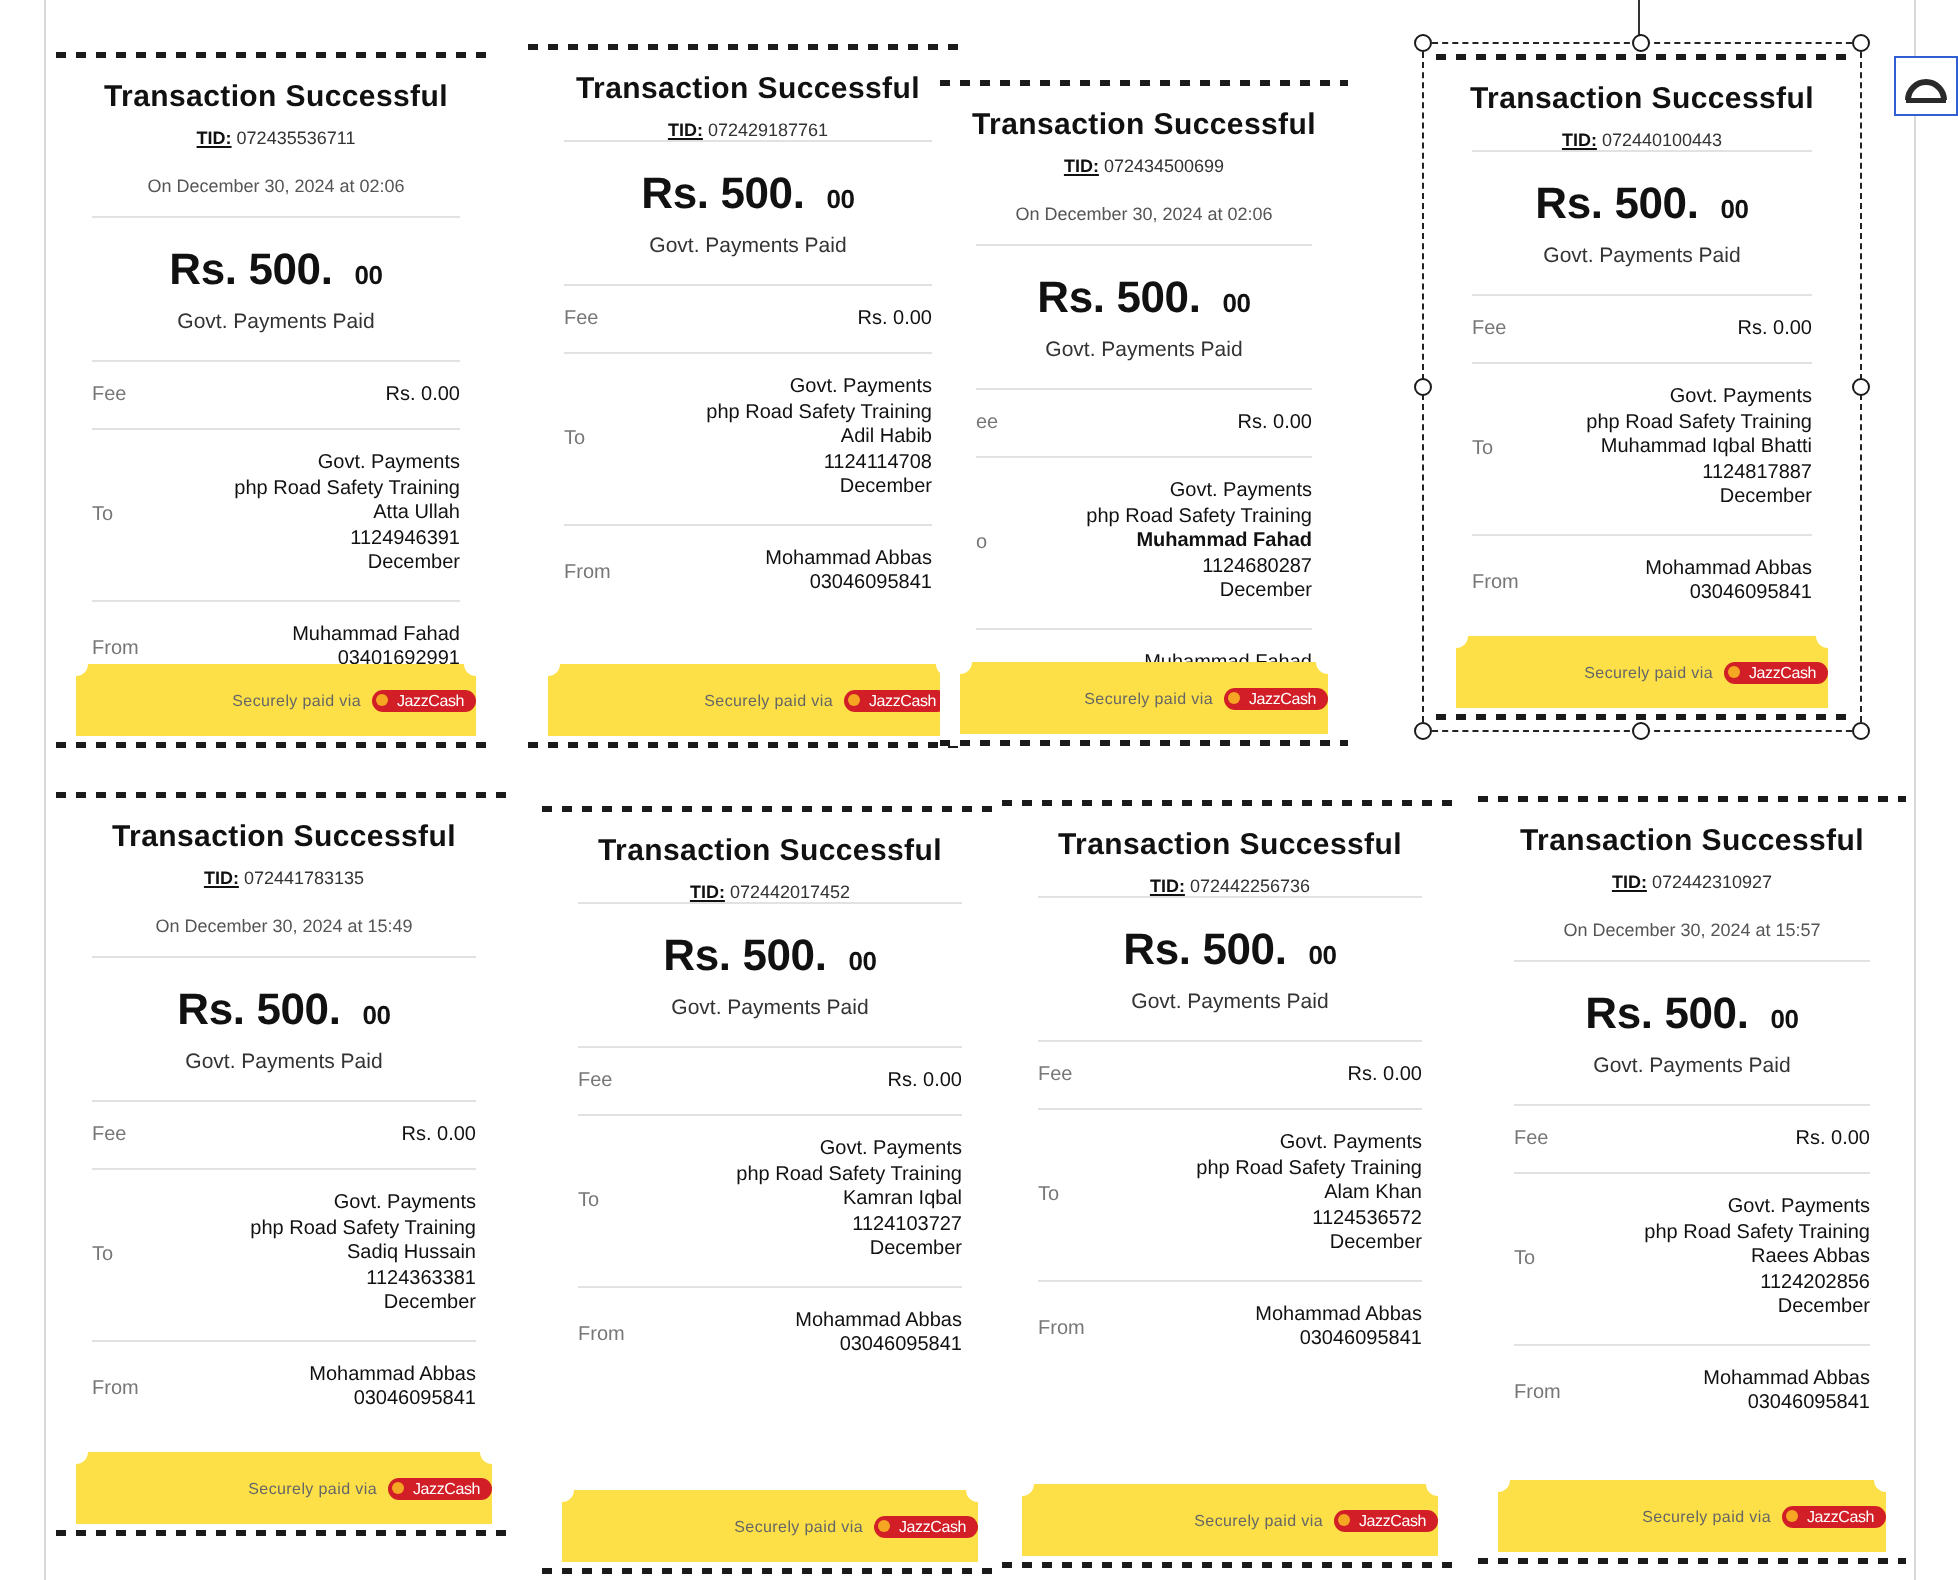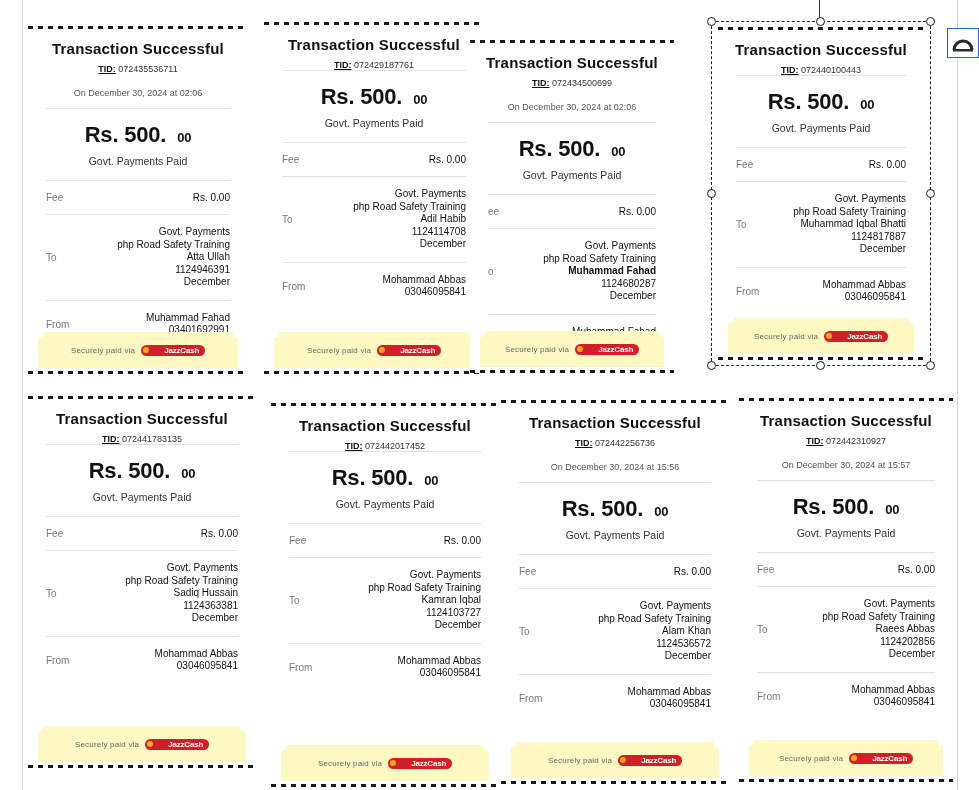--- a/index.html
+++ b/index.html
@@ -100,25 +100,25 @@
   }
   .row .label { color: #777; font-size: 10px; }
   .row .value { color: #111; text-align: right; font-size: 10px; }
   .row.fee .value { font-size: 10px; color: #111; padding-left: 12px; }
   .to-lines div { line-height: 1.25; }
   .to-lines .bold { font-weight: bold; }
   .from-lines div { line-height: 1.25; }
 
   .r-footer {
     margin: 0 0 0 0;
-    background: #fef9c3;
+    background: #fde047;
     height: 36px;
     display: flex;
     align-items: center;
-    justify-content: center;
+    justify-content: flex-end;
     position: relative;
   }
   .r-footer .notch-l,
   .r-footer .notch-r {
     position: absolute;
     top: -6px;
     width: 12px;
     height: 12px;
     background: #ffffff;
     border-radius: 50%;
@@ -127,25 +127,25 @@
   .r-footer .notch-r { right: -6px; }
   .secure-txt {
     font-size: 8px;
     color: #666;
     letter-spacing: 0.2px;
     margin-right: 6px;
   }
   .jazz {
     display: inline-block;
     font-size: 8px;
-    font-weight: bold;
+    font-weight: normal;
     color: #ffffff;
     background: #d21e26;
     border-radius: 7px;
-    padding: 1px 6px 1px 23px;
+    padding: 1px 6px 1px 12px;
     position: relative;
     letter-spacing: -0.2px;
   }
   .jazz::before {
     content: "";
     position: absolute;
     left: 2px; top: 2px;
     width: 6px; height: 6px;
     border-radius: 50%;
     background: #f5a623;
@@ -354,20 +354,21 @@
           <span class="secure-txt">Securely paid via</span>
           <span class="jazz">JazzCash</span>
         </div>
       </div>
       <div class="receipt" style="left: 28px; top: 396px; width: 228px; height: 372px;">
         <div class="dash-top"></div>
         <div class="dash-bottom"></div>
         <div class="r-inner">
           <div class="r-title">Transaction Successful</div>
           <div class="r-tid"><b>TID:</b> <span>072441783135</span></div>
+          <div class="r-date">On December 30, 2024 at 15:49</div>
           <div class="hr"></div>
           <div class="r-amount"><span>Rs. 500.</span><span class="cents">00</span></div>
           <div class="r-sub">Govt. Payments Paid</div>
           <div class="hr"></div>
           <div class="row fee">
             <span class="label">Fee</span>
             <span class="value">Rs. 0.00</span>
           </div>
           <div class="hr"></div>
           <div class="row">
@@ -436,21 +437,20 @@
           <span class="secure-txt">Securely paid via</span>
           <span class="jazz">JazzCash</span>
         </div>
       </div>
       <div class="receipt" style="left: 501px; top: 400px; width: 228px; height: 384px;">
         <div class="dash-top"></div>
         <div class="dash-bottom"></div>
         <div class="r-inner">
           <div class="r-title">Transaction Successful</div>
           <div class="r-tid"><b>TID:</b> <span>072442256736</span></div>
-          <div class="r-date">On December 30, 2024 at 15:56</div>
           <div class="hr"></div>
           <div class="r-amount"><span>Rs. 500.</span><span class="cents">00</span></div>
           <div class="r-sub">Govt. Payments Paid</div>
           <div class="hr"></div>
           <div class="row fee">
             <span class="label">Fee</span>
             <span class="value">Rs. 0.00</span>
           </div>
           <div class="hr"></div>
           <div class="row">

